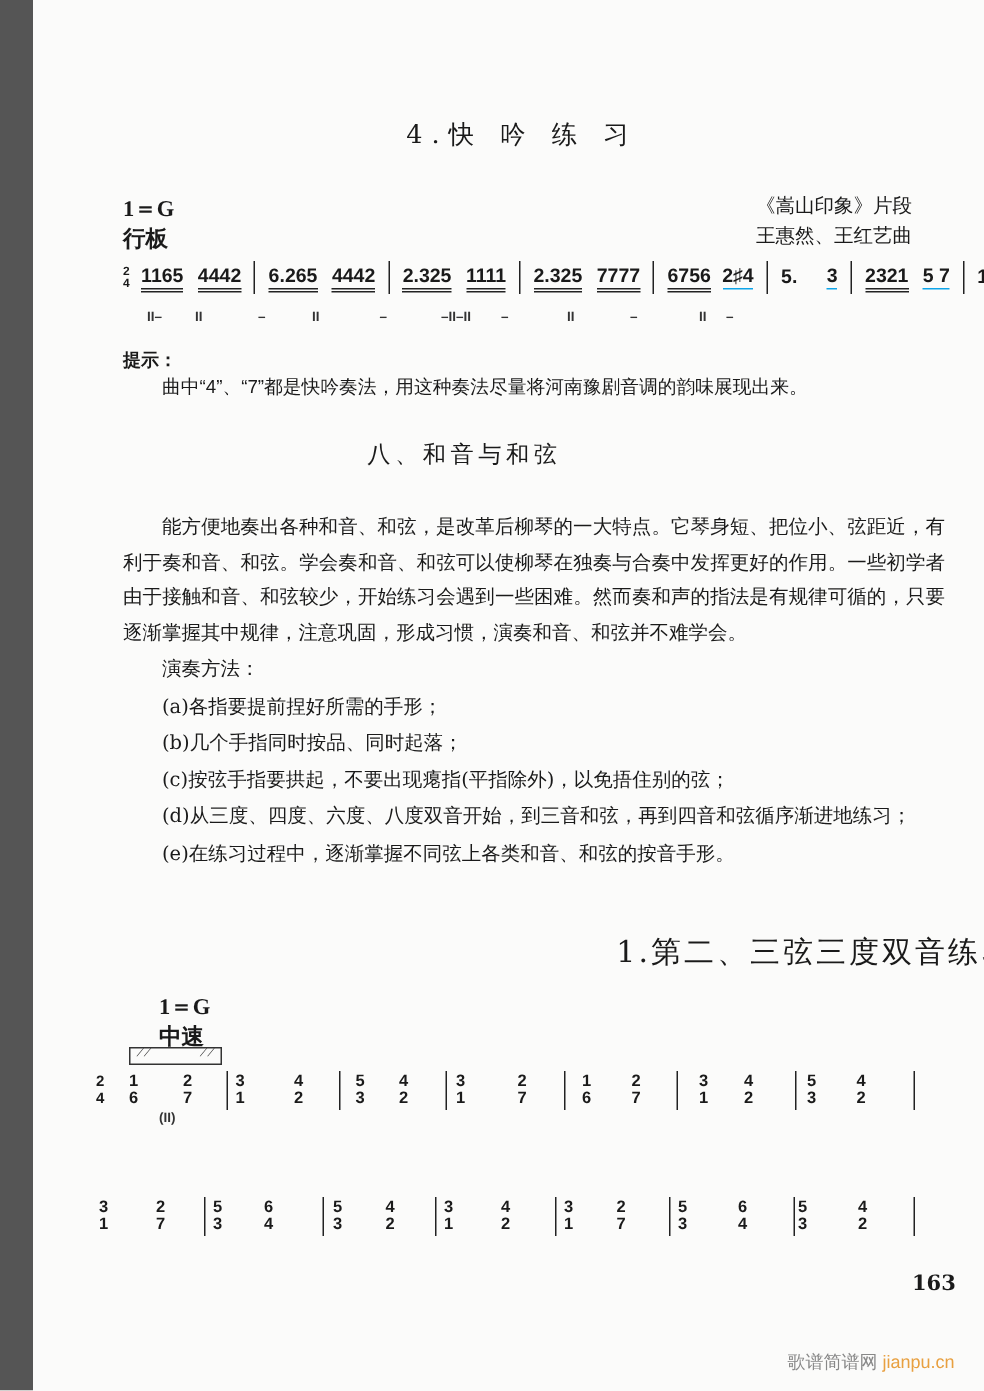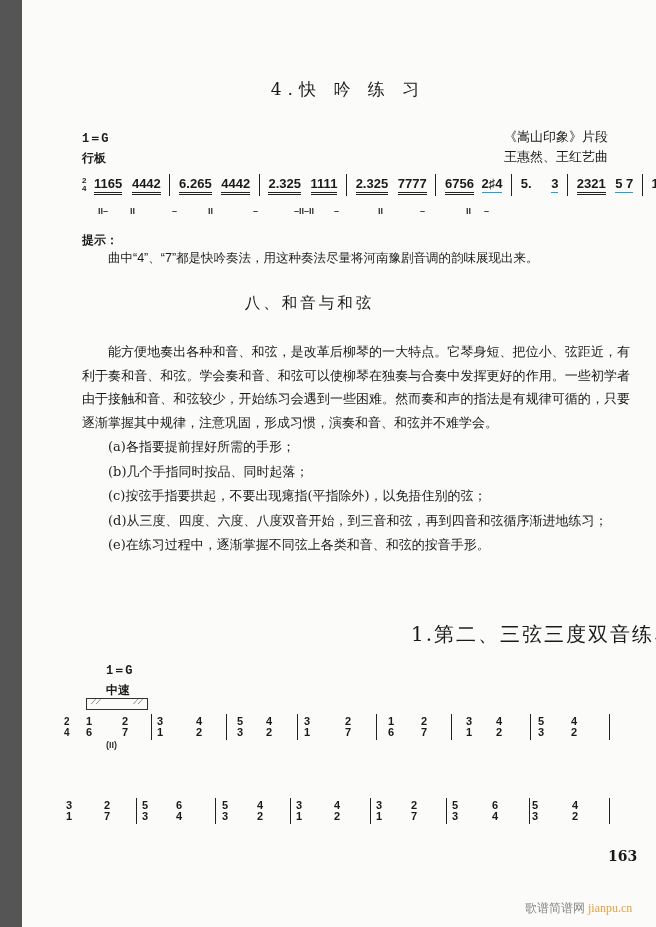--- a/index.html
+++ b/index.html
@@ -4,21 +4,21 @@
 <style>
   html, body { margin:0; padding:0; }
   body {
     width:656px; height:927px; position:relative; overflow:hidden;
     background:#fbfbfa; color:#1a1a1a;
     font-family:"DejaVu Serif", serif;
   }
   .abs { position:absolute;padding-left:20px; }
   .frame-left { left:0; top:0; width:2px; height:927px; background:#555; }
   .title1 { left:0; width:656px; top:78px; text-align:center; font-size:17px; letter-spacing:6px; }
-  .key { font-family:Liberation Mono, monospace; font-weight:bold; font-size:12px; }
+  .key { font-family:Liberation Serif, serif; font-weight:bold; font-size:15px; }
   .right-meta { right:48px; text-align:right; font-size:13px; }
   .score-line { font-family:"Liberation Sans", sans-serif; font-weight:bold; font-size:13px; white-space:nowrap; }
   .ul { border-bottom:1px solid #0ea5e9; padding-bottom:1px; }
   .ul2 { border-bottom:3px double #222; padding-bottom:1px; }
   .bar { display:inline-block; width:1px; height:22px; background:#222; vertical-align:middle; margin:0 5px; }
   .frac { display:inline-block; vertical-align:middle; font-size:8px; line-height:8px; text-align:center; margin-right:4px; }
   .fing { font-family:"Liberation Sans", sans-serif; font-size:9px; color:#333; font-weight:bold; }
   .hint-label { left:62px; top:232px; font-size:12px; font-weight:bold; font-family:"Liberation Sans", sans-serif; }
   .hint-text { left:88px; top:250px; font-size:12.5px; font-family:"Liberation Sans", sans-serif; }
   .section { left:0; width:579px; top:293px; text-align:center; font-size:15.5px; letter-spacing:3px; }
@@ -26,21 +26,21 @@
   .methods { left:88px; top:435px; font-size:13px; line-height:24.5px; }
   .title2 { left:0; width:656px; top:621px; text-align:right; font-size:20px; letter-spacing:2px; }
   .key2-1 { left:86px; top:662px; }
   .key2-2 { left:86px; top:682px; }
   .bracket { left:86px; top:698px; width:40px; height:10px; border:1px solid #333; }
   .bracket span { font-size:7px; position:absolute; top:-1px; }
   .dyad { position:absolute; font-family:"Liberation Sans", sans-serif; font-weight:bold; font-size:11px; line-height:11px; text-align:left; }
   .vbar { position:absolute; width:1px; height:26px; background:#222; }
   .ts { position:absolute; font-family:"Liberation Sans", sans-serif; font-weight:bold; font-size:10px; line-height:11px; }
   .page-num { left:588px; top:848px; font-size:14px; font-weight:bold; }
-  .watermark { left:505px; top:900px; font-size:12px; color:#888; font-family:Liberation Serif, serif; }
+  .watermark { left:505px; top:900px; font-size:12px; color:#888; font-family:Liberation Sans, sans-serif; }
   .watermark .wm-en { color:#e8a040; }
 </style>
 </head>
 <body>
 
 <div class="abs frame-left"></div>
 
 <div class="abs title1">4.快 吟 练 习</div>
 <div class="abs key" style="left:62px;top:130px;">1＝G</div>
 <div class="abs key" style="left:62px;top:150px;">行板</div>
@@ -86,20 +86,21 @@
 <div class="abs fing" style="left:400px;top:206px;">–</div>
 <div class="abs fing" style="left:446px;top:206px;">II</div>
 <div class="abs fing" style="left:464px;top:206px;">–</div>
 
 <div class="abs hint-label">提示：</div>
 <div class="abs hint-text">曲中“4”、“7”都是快吟奏法，用这种奏法尽量将河南豫剧音调的韵味展现出来。</div>
 
 <div class="abs section">八、和音与和弦</div>
 <div class="abs para">能方便地奏出各种和音、和弦，是改革后柳琴的一大特点。它琴身短、把位小、弦距近，有利于奏和音、和弦。学会奏和音、和弦可以使柳琴在独奏与合奏中发挥更好的作用。一些初学者由于接触和音、和弦较少，开始练习会遇到一些困难。然而奏和声的指法是有规律可循的，只要逐渐掌握其中规律，注意巩固，形成习惯，演奏和音、和弦并不难学会。</div>
 <div class="abs methods">
+  <div>演奏方法：</div>
   <div>(a)各指要提前捏好所需的手形；</div>
   <div>(b)几个手指同时按品、同时起落；</div>
   <div>(c)按弦手指要拱起，不要出现瘪指(平指除外)，以免捂住别的弦；</div>
   <div>(d)从三度、四度、六度、八度双音开始，到三音和弦，再到四音和弦循序渐进地练习；</div>
   <div>(e)在练习过程中，逐渐掌握不同弦上各类和音、和弦的按音手形。</div>
 </div>
 
 <div class="abs title2">1.第二、三弦三度双音练习</div>
 <div class="abs key key2-1">1＝G</div>
 <div class="abs key key2-2">中速</div>

